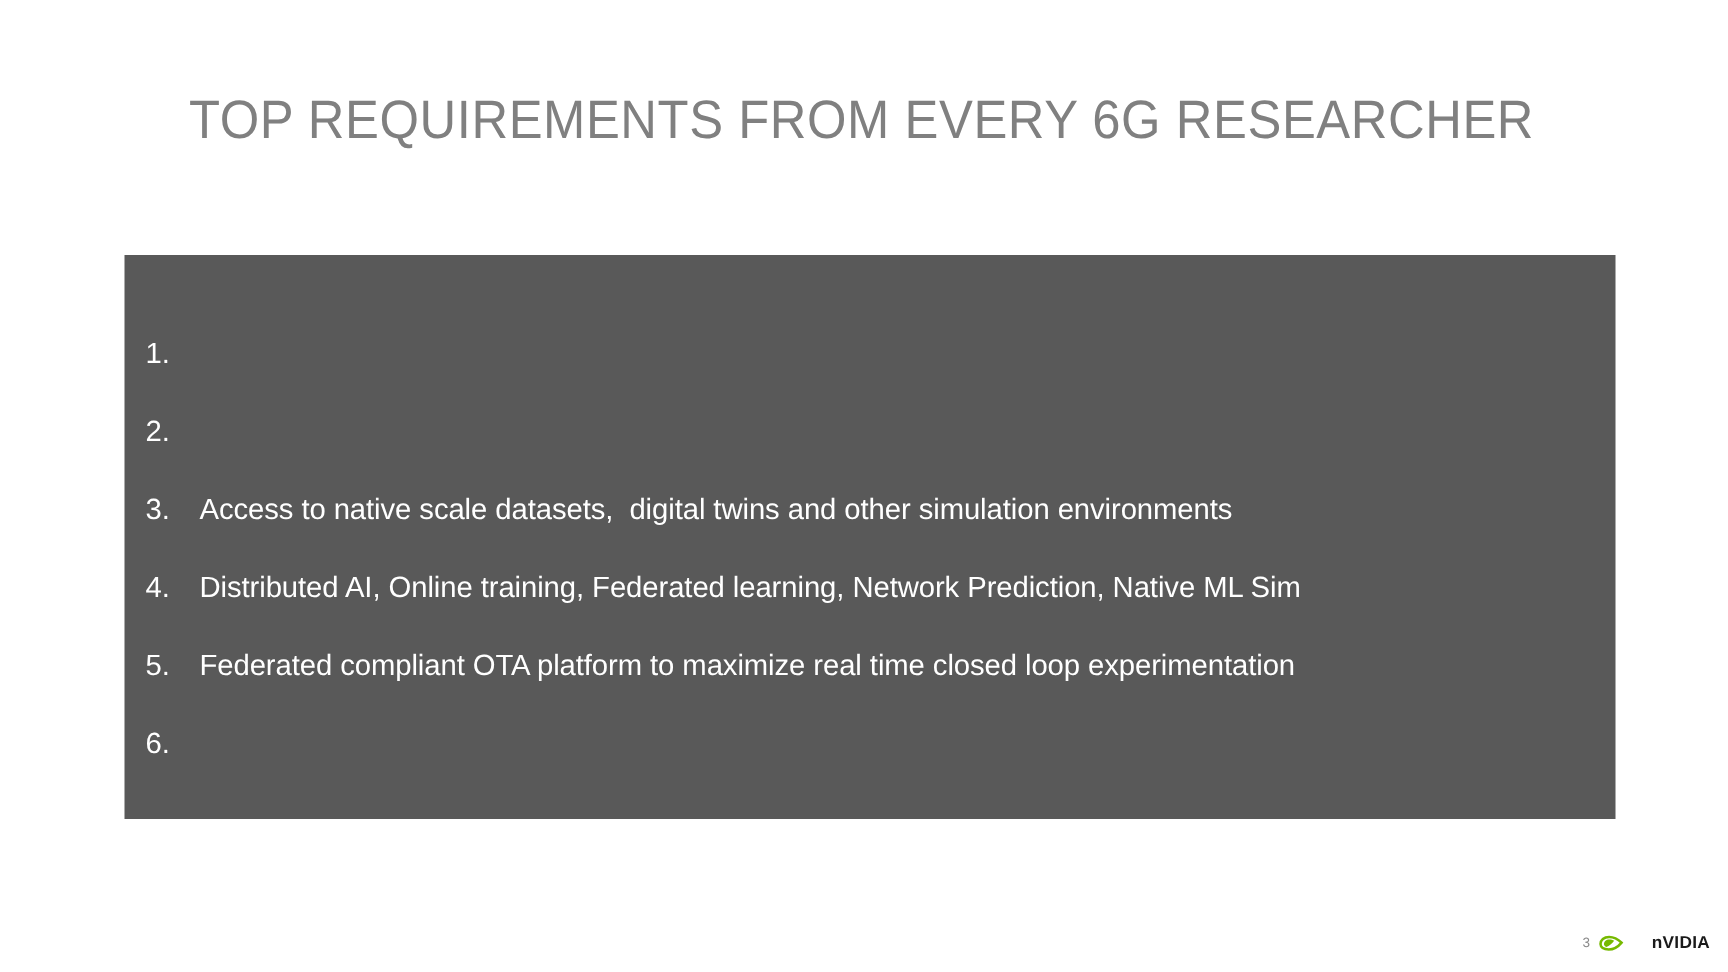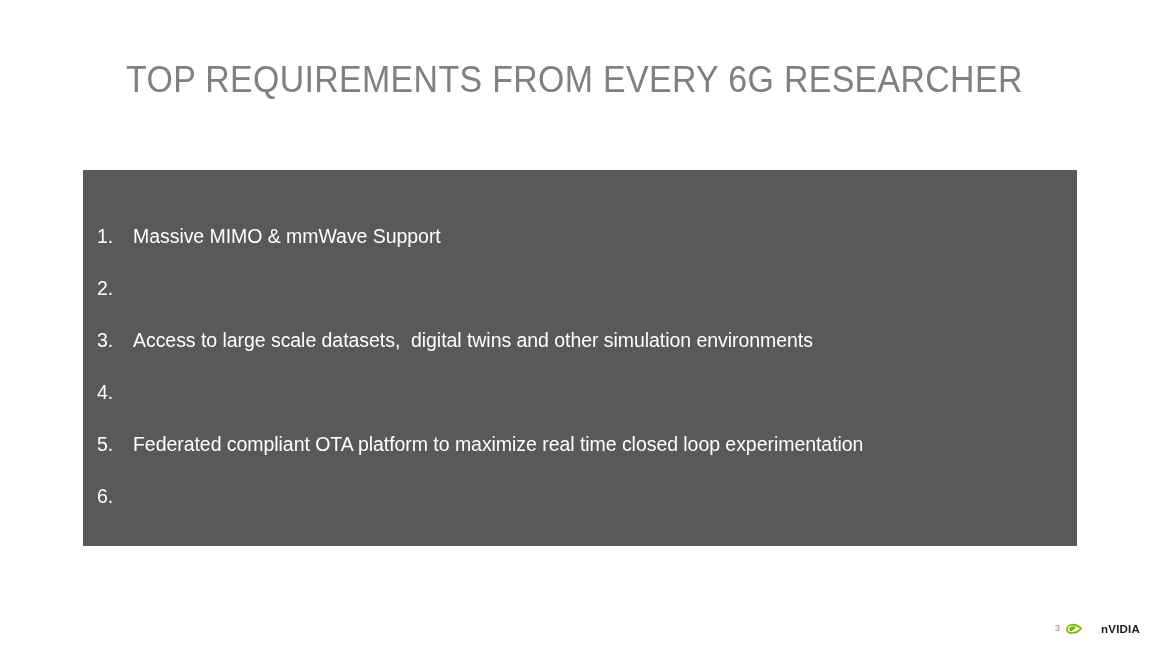--- a/index.html
+++ b/index.html
@@ -130,34 +130,34 @@
 
 <div class="slide">
 
   <div class="slide-title">TOP REQUIREMENTS FROM EVERY 6G RESEARCHER</div>
 
   <div class="content-panel">
     <ul class="req-list">
 
       <li class="req-item">
         <span class="req-num">1.</span>
-        <span class="req-text">Massive MIMO &amp; mmWave Support</span>
       </li>
 
       <li class="req-item">
         <span class="req-num">2.</span>
       </li>
 
       <li class="req-item">
         <span class="req-num">3.</span>
-        <span class="req-text">Access to large scale datasets,  digital twins and other simulation environments</span>
+        <span class="req-text">Access to native scale datasets,  digital twins and other simulation environments</span>
       </li>
 
       <li class="req-item">
         <span class="req-num">4.</span>
+        <span class="req-text">Distributed AI, Online training, Federated learning, Network Prediction, Native ML Sim</span>
       </li>
 
       <li class="req-item">
         <span class="req-num">5.</span>
         <span class="req-text">Federated compliant OTA platform to maximize real time closed loop experimentation</span>
       </li>
 
       <li class="req-item">
         <span class="req-num">6.</span>
       </li>

